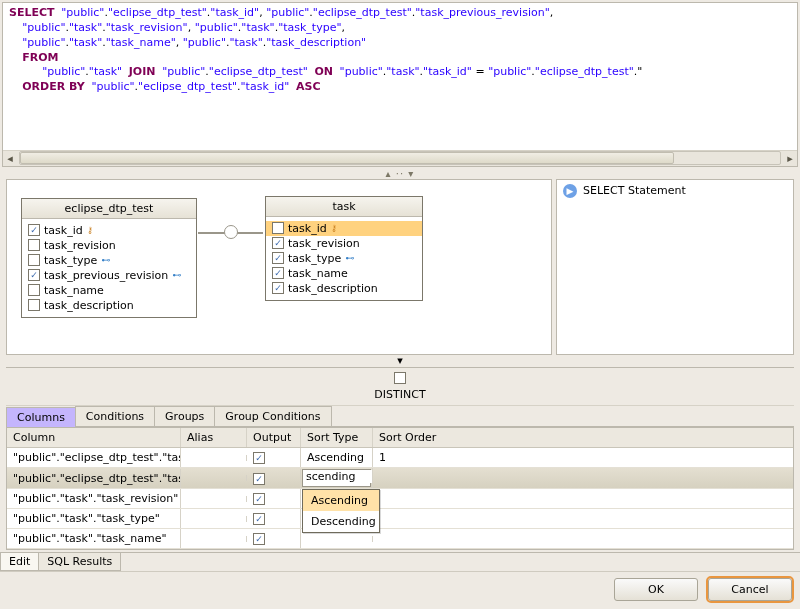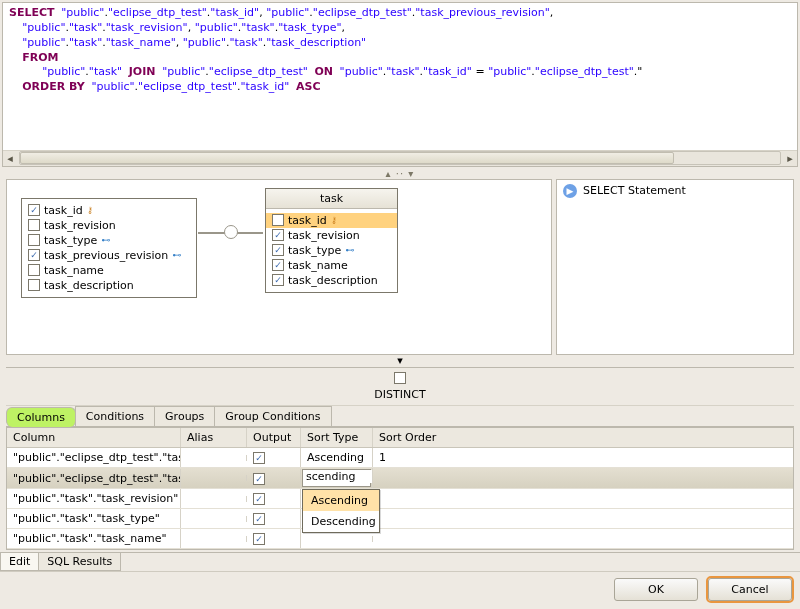--- a/index.html
+++ b/index.html
@@ -35,21 +35,21 @@
 .right-pane .hdr { display: flex; align-items: center; gap: 6px; font-size: 11px; }
 .stmt-icon { width: 14px; height: 14px; background: #6ea1e6; border-radius: 50%; display: inline-flex; align-items: center; justify-content: center; color: #fff; font-size: 9px; }
 
 .split-h { height: 10px; display: flex; align-items: center; justify-content: center; margin: 0 6px; }
 
 .bottom { margin: 2px 6px 2px 6px; border-top: 1px solid #bcb8ad; }
 .distinct-row { padding: 4px 2px; display: flex; align-items: center; gap: 4px; border-bottom: 1px solid #d6d2c7; flex-direction: column; }
 
 .qtabs { display: flex; gap: 0; border-bottom: 1px solid #bcb8ad; background: #eeeae3; }
 .qtab { padding: 3px 10px; border: 1px solid #bcb8ad; border-bottom: none; background: #ece8df; margin-right: -1px; }
-.qtab.active { background: #bef264; position: relative; top: 1px; border-radius: 6px; }
+.qtab.active { background: #c4b5fd; position: relative; top: 1px; }
 
 .grid { border: 1px solid #bcb8ad; background: #f8f6ef; }
 .ghead, .grow { display: flex; align-items: center; }
 .ghead { background: #ece8df; border-bottom: 1px solid #c9c5b9; }
 .gc { padding: 3px 6px; border-right: 1px solid #d6d2c7; overflow: hidden; white-space: nowrap; }
 .gc.col0 { width: 174px; }
 .gc.col1 { width: 66px; }
 .gc.col2 { width: 54px; text-align: left; }
 .gc.col3 { width: 72px; }
 .gc.col4 { flex: 1; border-right: none; }
@@ -93,20 +93,21 @@
 </div>
 
 <div class="split-v">
     <span class="handle">▴ ·· ▾</span>
   </div>
 
 <div class="middle">
   <div class="diagram-pane" id="diagram">
 
     <div class="table-box" id="tbl-left" style="left:14px; top:18px; width:176px;">
+      <div class="tb-title">eclipse_dtp_test</div>
       <div class="tb-rows" id="tbl-left-rows">
           <div class="tb-row">
             <span class="chk on"></span>
             <span>task_id</span>
             <span class="keyicon"> ⚷</span>
           </div>
           <div class="tb-row">
             <span class="chk"></span>
             <span>task_revision</span>
           </div>
@@ -124,21 +125,21 @@
             <span class="chk"></span>
             <span>task_name</span>
           </div>
           <div class="tb-row">
             <span class="chk"></span>
             <span>task_description</span>
           </div>
         </div>
     </div>
 
-    <div class="table-box" id="tbl-right" style="left:258px; top:8px; width:133px;">
+    <div class="table-box" id="tbl-right" style="left:258px; top:16px; width:158px;">
       <div class="tb-title">task</div>
       <div class="tb-rows" id="tbl-right-rows">
           <div class="tb-row hi">
             <span class="chk"></span>
             <span>task_id</span>
             <span class="keyicon"> ⚷</span>
           </div>
           <div class="tb-row">
             <span class="chk on"></span>
             <span>task_revision</span>

